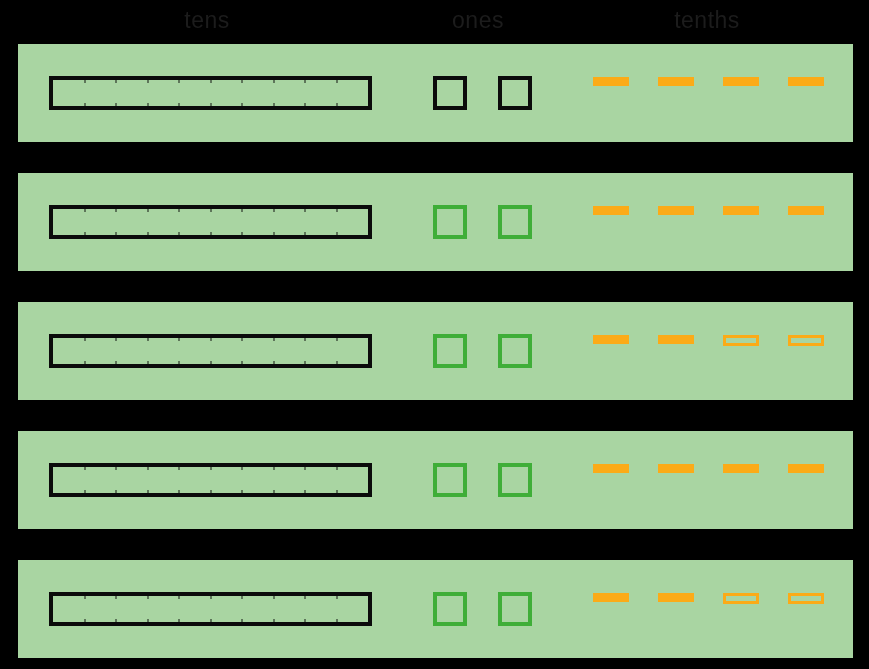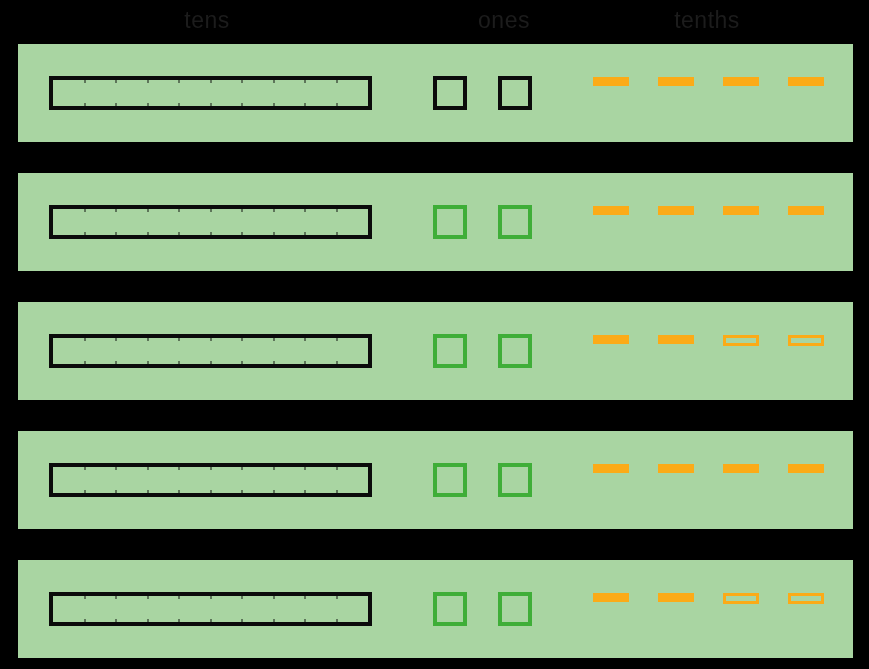--- a/index.html
+++ b/index.html
@@ -16,21 +16,21 @@
     position: absolute;
     top: 7px;
     transform: translateX(-50%);
     font-size: 23px;
     font-weight: 400;
     color: var(--header-text, #1c1c1c);
     letter-spacing: 0.5px;
     white-space: nowrap;
   }
   .col-tens   { left: 207px; }
-  .col-ones   { left: 504px; }
+  .col-ones   { left: 478px; }
   .col-tenths { left: 707px; }
 
   
   .pv-row {
     position: absolute;
     left: 18px;
     width: 835px;
     height: 98px;
     background: var(--row-bg, #a9d5a2);
   }

